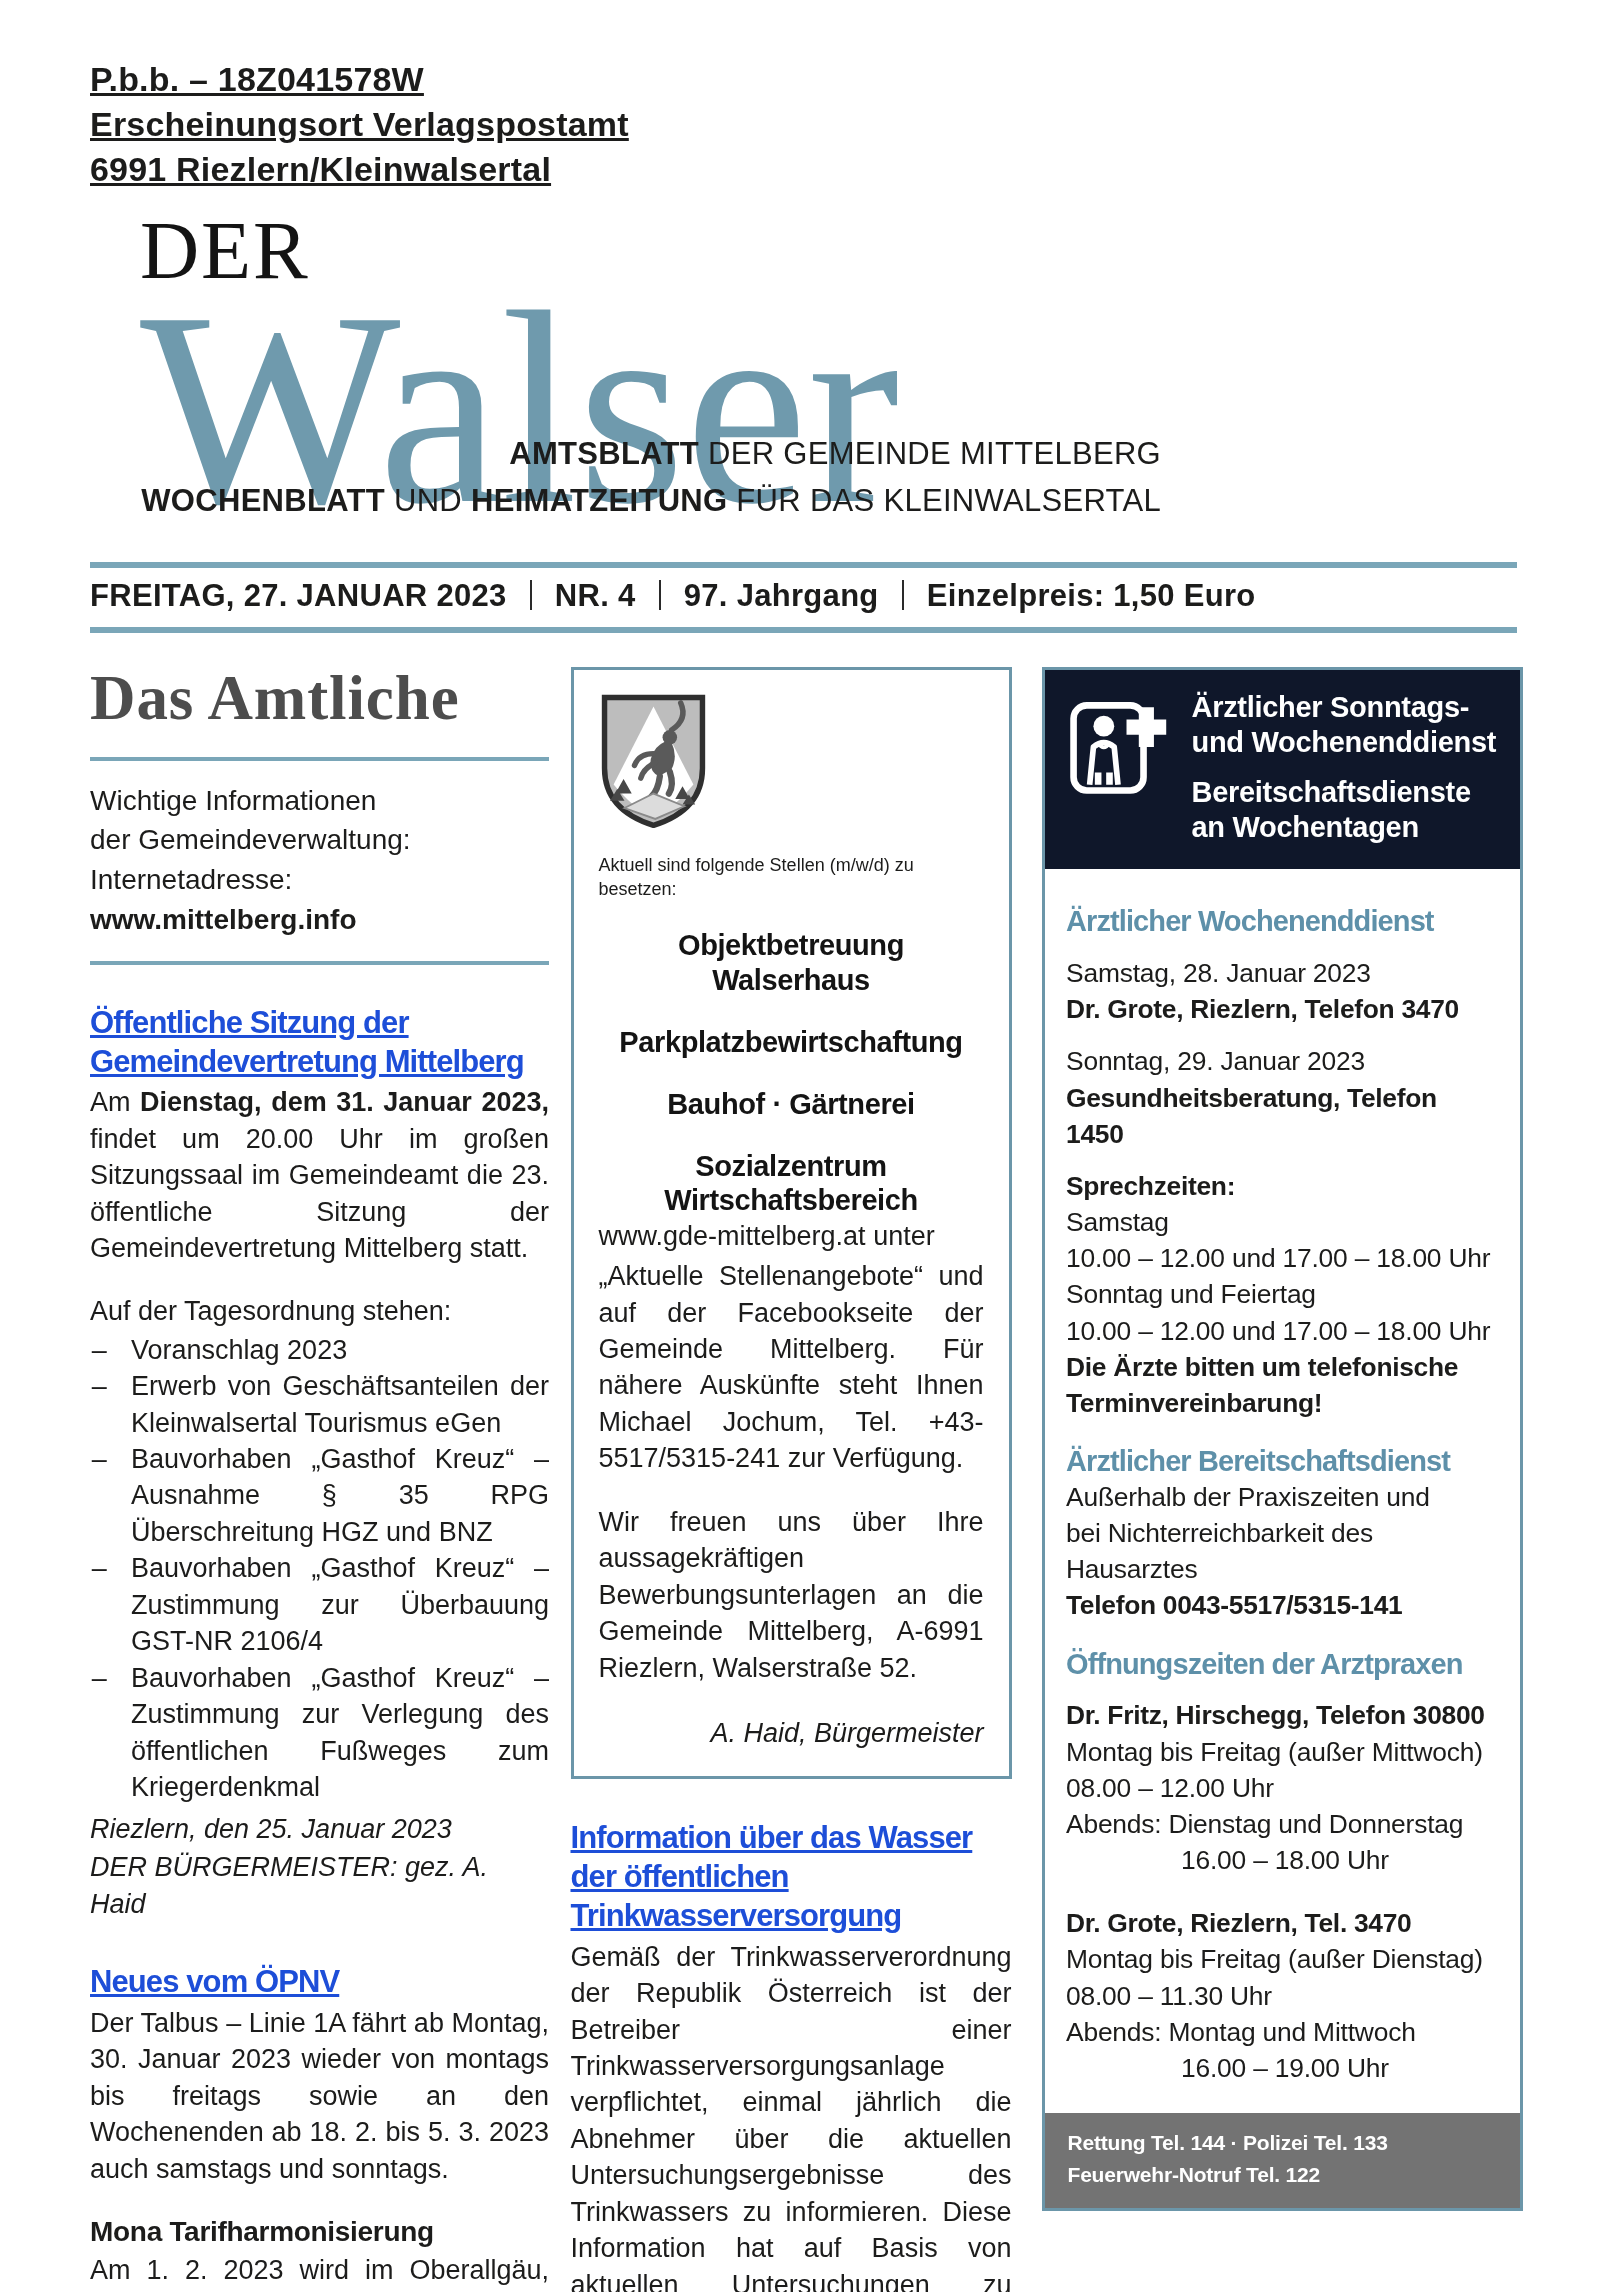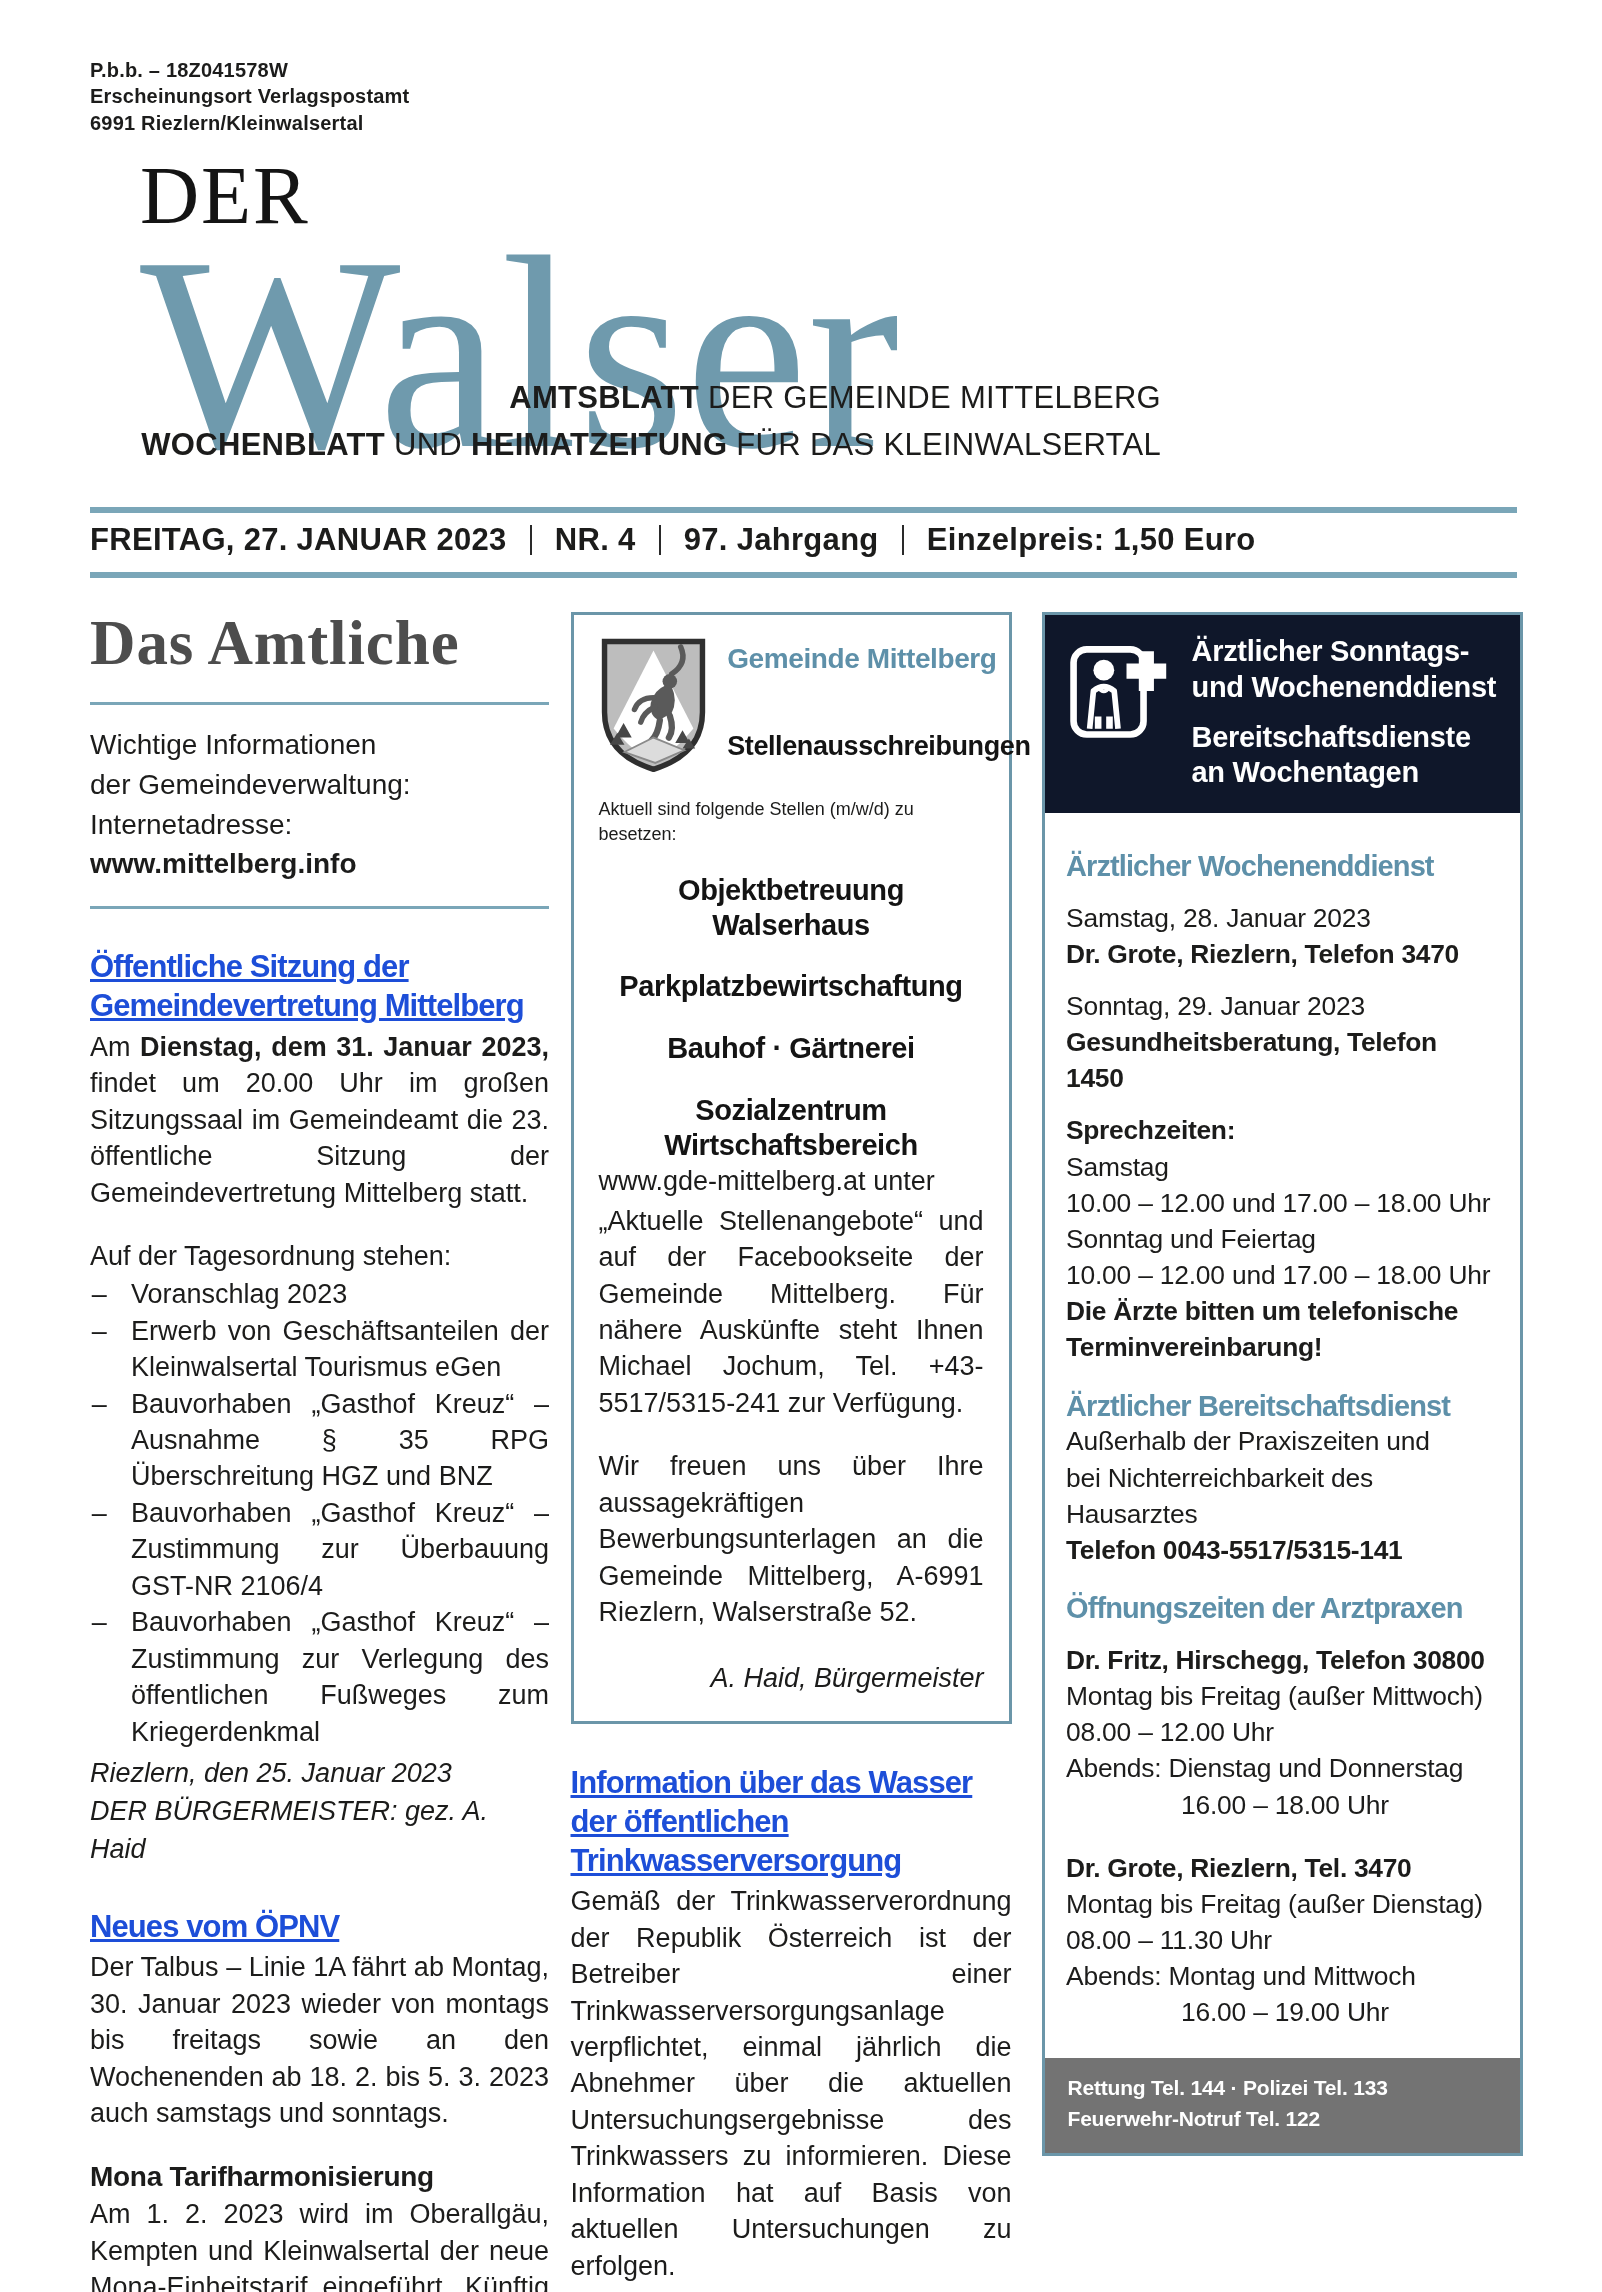--- a/index.html
+++ b/index.html
@@ -2,21 +2,21 @@
 <html lang="de" style="font-size:14.3px"><head>
 <meta charset="utf-8">
 <style>
   html,body{margin:0;padding:0;background:#ffffff;}
   .page{
     position:relative;width:1602px;height:2293px;margin:0 auto;background:#fff;
     font-family:"Liberation Sans","DejaVu Sans",sans-serif;color:#1c1c1b;
     overflow:hidden;box-sizing:border-box;padding:57px 85px 0 90px;
   }
   
-  .postal{font-size:20px;font-weight:700;line-height:1.32;letter-spacing:0.2px;}
+  .postal{font-size:34px;font-weight:700;line-height:1.32;letter-spacing:0.2px;text-decoration:underline;}
   .masthead{display:flex;align-items:baseline;margin:12.5px 0 0 41px;height:231px;flex-direction:column;}
   .masthead-der{font-family:"Liberation Serif","DejaVu Serif",serif;font-size:82px;letter-spacing:1.8px;color:#141414;}
   .masthead-walser{font-family:"Liberation Serif","DejaVu Serif",serif;font-size:276px;line-height:.8;color:#6f9aad;margin-left:9px;}
   .subtitle{ text-align:right;padding-right:356px;margin-top:-5.4px;font-size:31px;line-height:1.52;letter-spacing:0.3px;color:#1c1c1b;}
   .subtitle .b{font-weight:700;}
   .datebar{
     margin-top:38px;border-top:6.3px solid #7aa6b8;border-bottom:6.3px solid #7aa6b8;
     text-align:left;padding:9.9px 0 13.4px;font-weight:700;font-size:31px;letter-spacing:0.3px;
   }
   .datebar .sep{display:inline-block;width:2.2px;height:30px;background:#2a2a2a;margin:0 23px;vertical-align:-4.5px;}
@@ -141,24 +141,20 @@
               <path d="M74 54 Q60 60 57 74 Q55 88 66 93 L80 85 Q87 71 80 56 Z" fill="#5a5a5a"></path>
               <path d="M60 68 q-16 0 -21 13" stroke="#5a5a5a" stroke-width="6" fill="none" stroke-linecap="round"></path>
               <path d="M62 78 q-13 6 -16 17" stroke="#5a5a5a" stroke-width="6" fill="none" stroke-linecap="round"></path>
               <path d="M67 93 q-2 15 -9 22" stroke="#5a5a5a" stroke-width="7" fill="none" stroke-linecap="round"></path>
               <path d="M78 88 q5 15 -1 24" stroke="#5a5a5a" stroke-width="7" fill="none" stroke-linecap="round"></path>
               <path d="M18 112 l9 -16 9 16 z M12 120 l8 -13 8 13 z" fill="#474747"></path>
               <path d="M84 118 l8 -14 8 14 z M92 124 l7 -11 7 11 z" fill="#474747"></path>
               <path d="M28 128 L60 112 L94 126 L62 140 Z" fill="#dcdcdc" stroke="#8a8a8a" stroke-width="2"></path>
             </svg>
           </span>
-          <div class="jobs-head-right">
-            <div class="org-name">Gemeinde Mittelberg</div>
-            <div class="box-title">Stellenausschreibungen</div>
-          </div>
         </div>
         <div class="jobs-p">Aktuell sind folgende Stellen (m/w/d) zu besetzen:</div>
         <div class="job-title">Objektbetreuung Walserhaus</div>
         <div class="job-title">Parkplatzbewirtschaftung</div>
         <div class="job-title">Bauhof · Gärtnerei</div>
         <div class="job-title">Sozialzentrum Wirtschaftsbereich</div>
         <div class="line-p"><span>www.gde-mittelberg.at</span><span> unter</span></div>
         <p class="body-p">„Aktuelle Stellenangebote“ und auf der Facebookseite der Gemeinde Mittelberg. Für nähere Auskünfte steht Ihnen Michael Jochum, Tel. +43-5517/5315-241 zur Verfügung.</p>
         <p class="body-p" style="margin-top:21.5px;">Wir freuen uns über Ihre aussagekräftigen Bewerbungsunterlagen an die Gemeinde Mittelberg, A-6991 Riezlern, Walserstraße 52.</p>
         <div class="sign-right">A. Haid, Bürgermeister</div>

